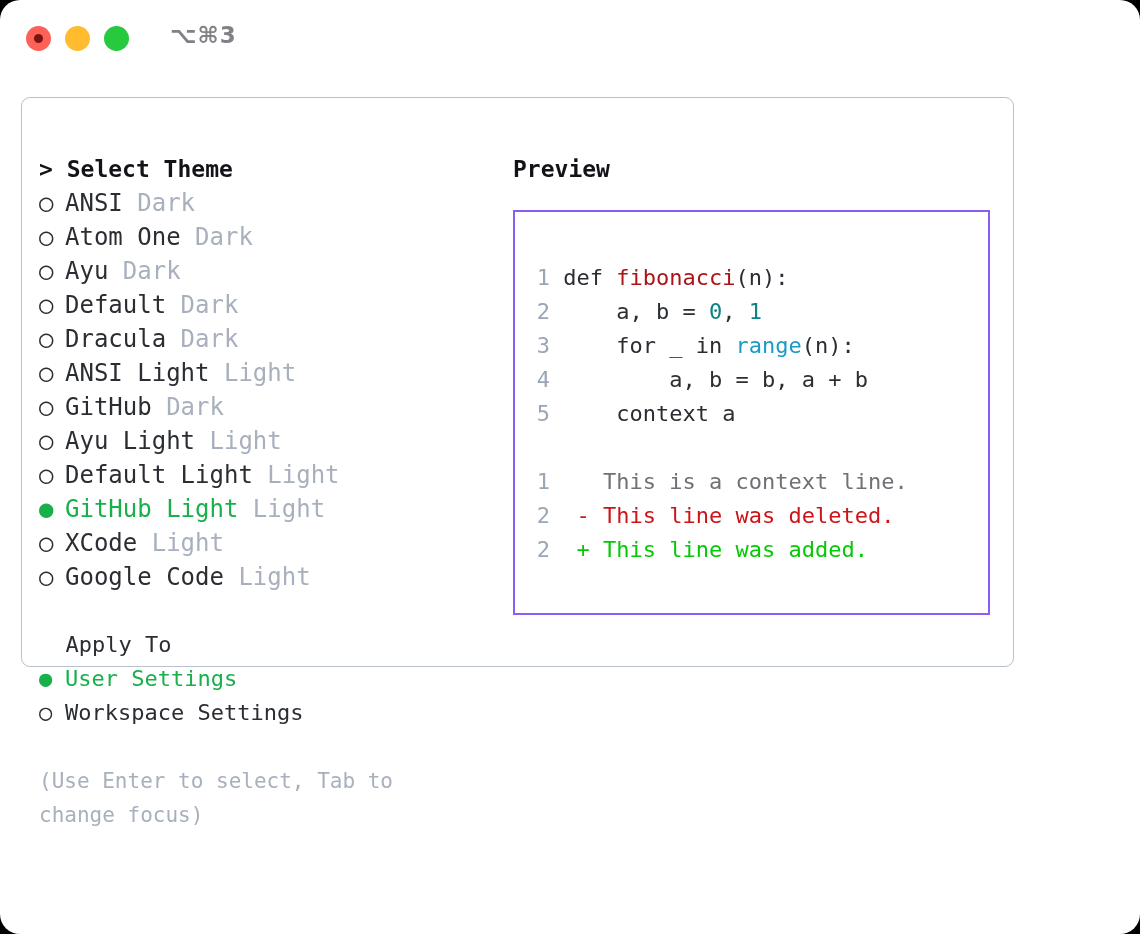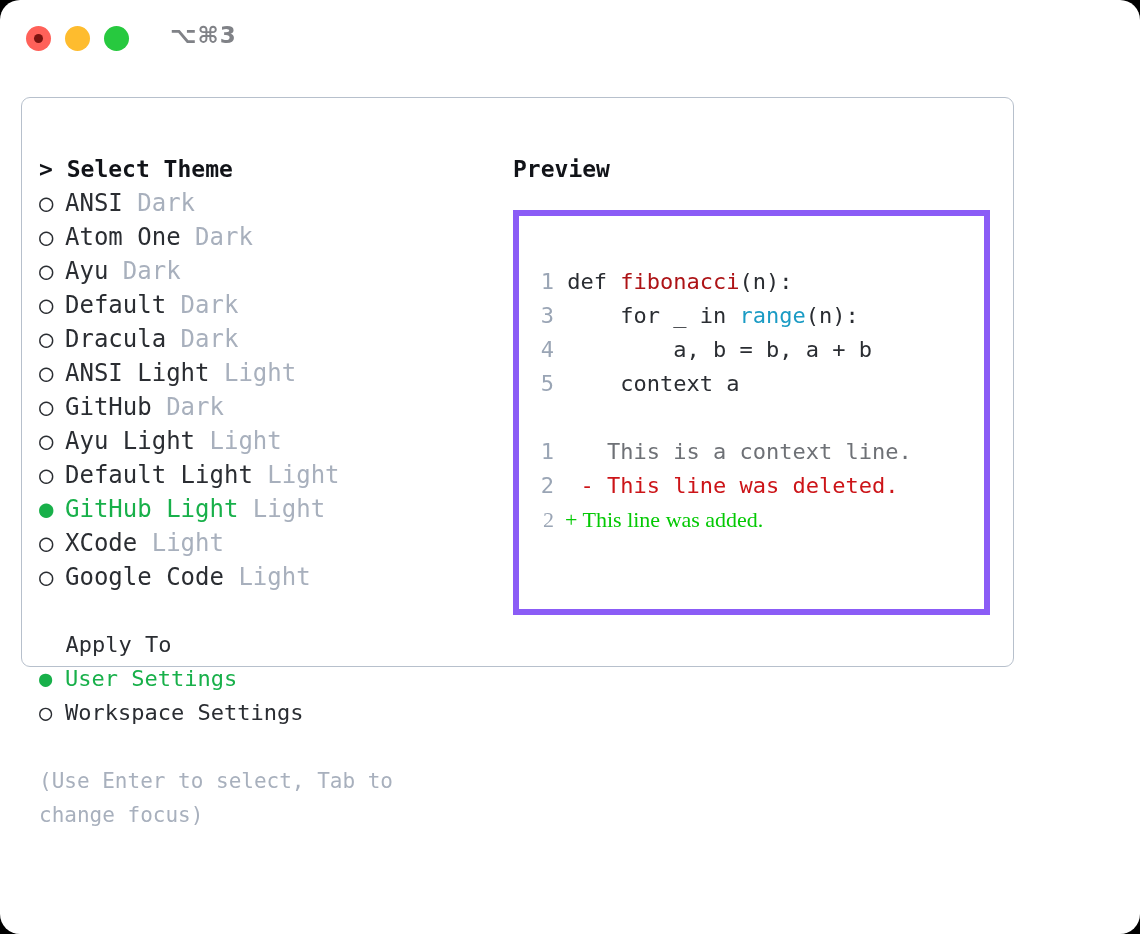--- a/index.html
+++ b/index.html
@@ -168,21 +168,21 @@
     font-size: 23px;
     font-weight: 700;
     color: #111318;
     line-height: 34px;
   }
 
   .preview-box {
     margin-top: 24px;
     width: 477px;
     height: 405px;
-    border: 6px solid #8b5cf6;
+    border: 2px solid #8b5cf6;
     box-sizing: border-box;
     background: #ffffff;
     position: relative;
   }
 
   .code-area {
     position: absolute;
     left: 13px;
     top: 49px;
     right: 8px;
@@ -207,21 +207,21 @@
 
   .diff-spacer { height: 34px; }
 
   .diff-line {
     font-size: 22px;
     line-height: 34px;
     white-space: pre;
   }
   .diff-line.context { color: #6e7176; }
   .diff-line.removed { color: #cc1418; }
-  .diff-line.added   { color: #04c904; font-family: Liberation Serif, serif; }
+  .diff-line.added   { color: #04c904; }
 </style>
 </head>
 <body>
 
 <div class="window">
 
   <div class="titlebar">
     <div class="traffic">
       <div class="dot close">
         <div class="inner-dot"></div>
@@ -265,20 +265,21 @@
       <div class="hint">(Use Enter to select, Tab to change focus)</div>
     </div>
 
     <div class="right-col">
       <div class="preview-title">Preview</div>
 
       <div class="preview-box">
         <div class="code-area">
           <div id="code-lines">
               <div class="code-line"><span class="lineno">1</span> <span class="tok-plain">def </span><span class="tok-fn">fibonacci</span><span class="tok-plain">(n):</span></div>
+              <div class="code-line"><span class="lineno">2</span> <span class="tok-plain">    a, b = </span><span class="tok-num">0</span><span class="tok-plain">, </span><span class="tok-num">1</span></div>
               <div class="code-line"><span class="lineno">3</span> <span class="tok-plain">    for _ in </span><span class="tok-kw">range</span><span class="tok-plain">(n):</span></div>
               <div class="code-line"><span class="lineno">4</span> <span class="tok-plain">        a, b = b, a + b</span></div>
               <div class="code-line"><span class="lineno">5</span> <span class="tok-plain">    context a</span></div>
             </div>
           <div class="diff-spacer"></div>
           <div id="diff-lines">
               <div class="diff-line context"><span class="lineno">1</span>  <span> </span><span> This is a context line.</span></div>
               <div class="diff-line removed"><span class="lineno">2</span>  <span>-</span><span> This line was deleted.</span></div>
               <div class="diff-line added"><span class="lineno">2</span>  <span>+</span><span> This line was added.</span></div>
             </div>

